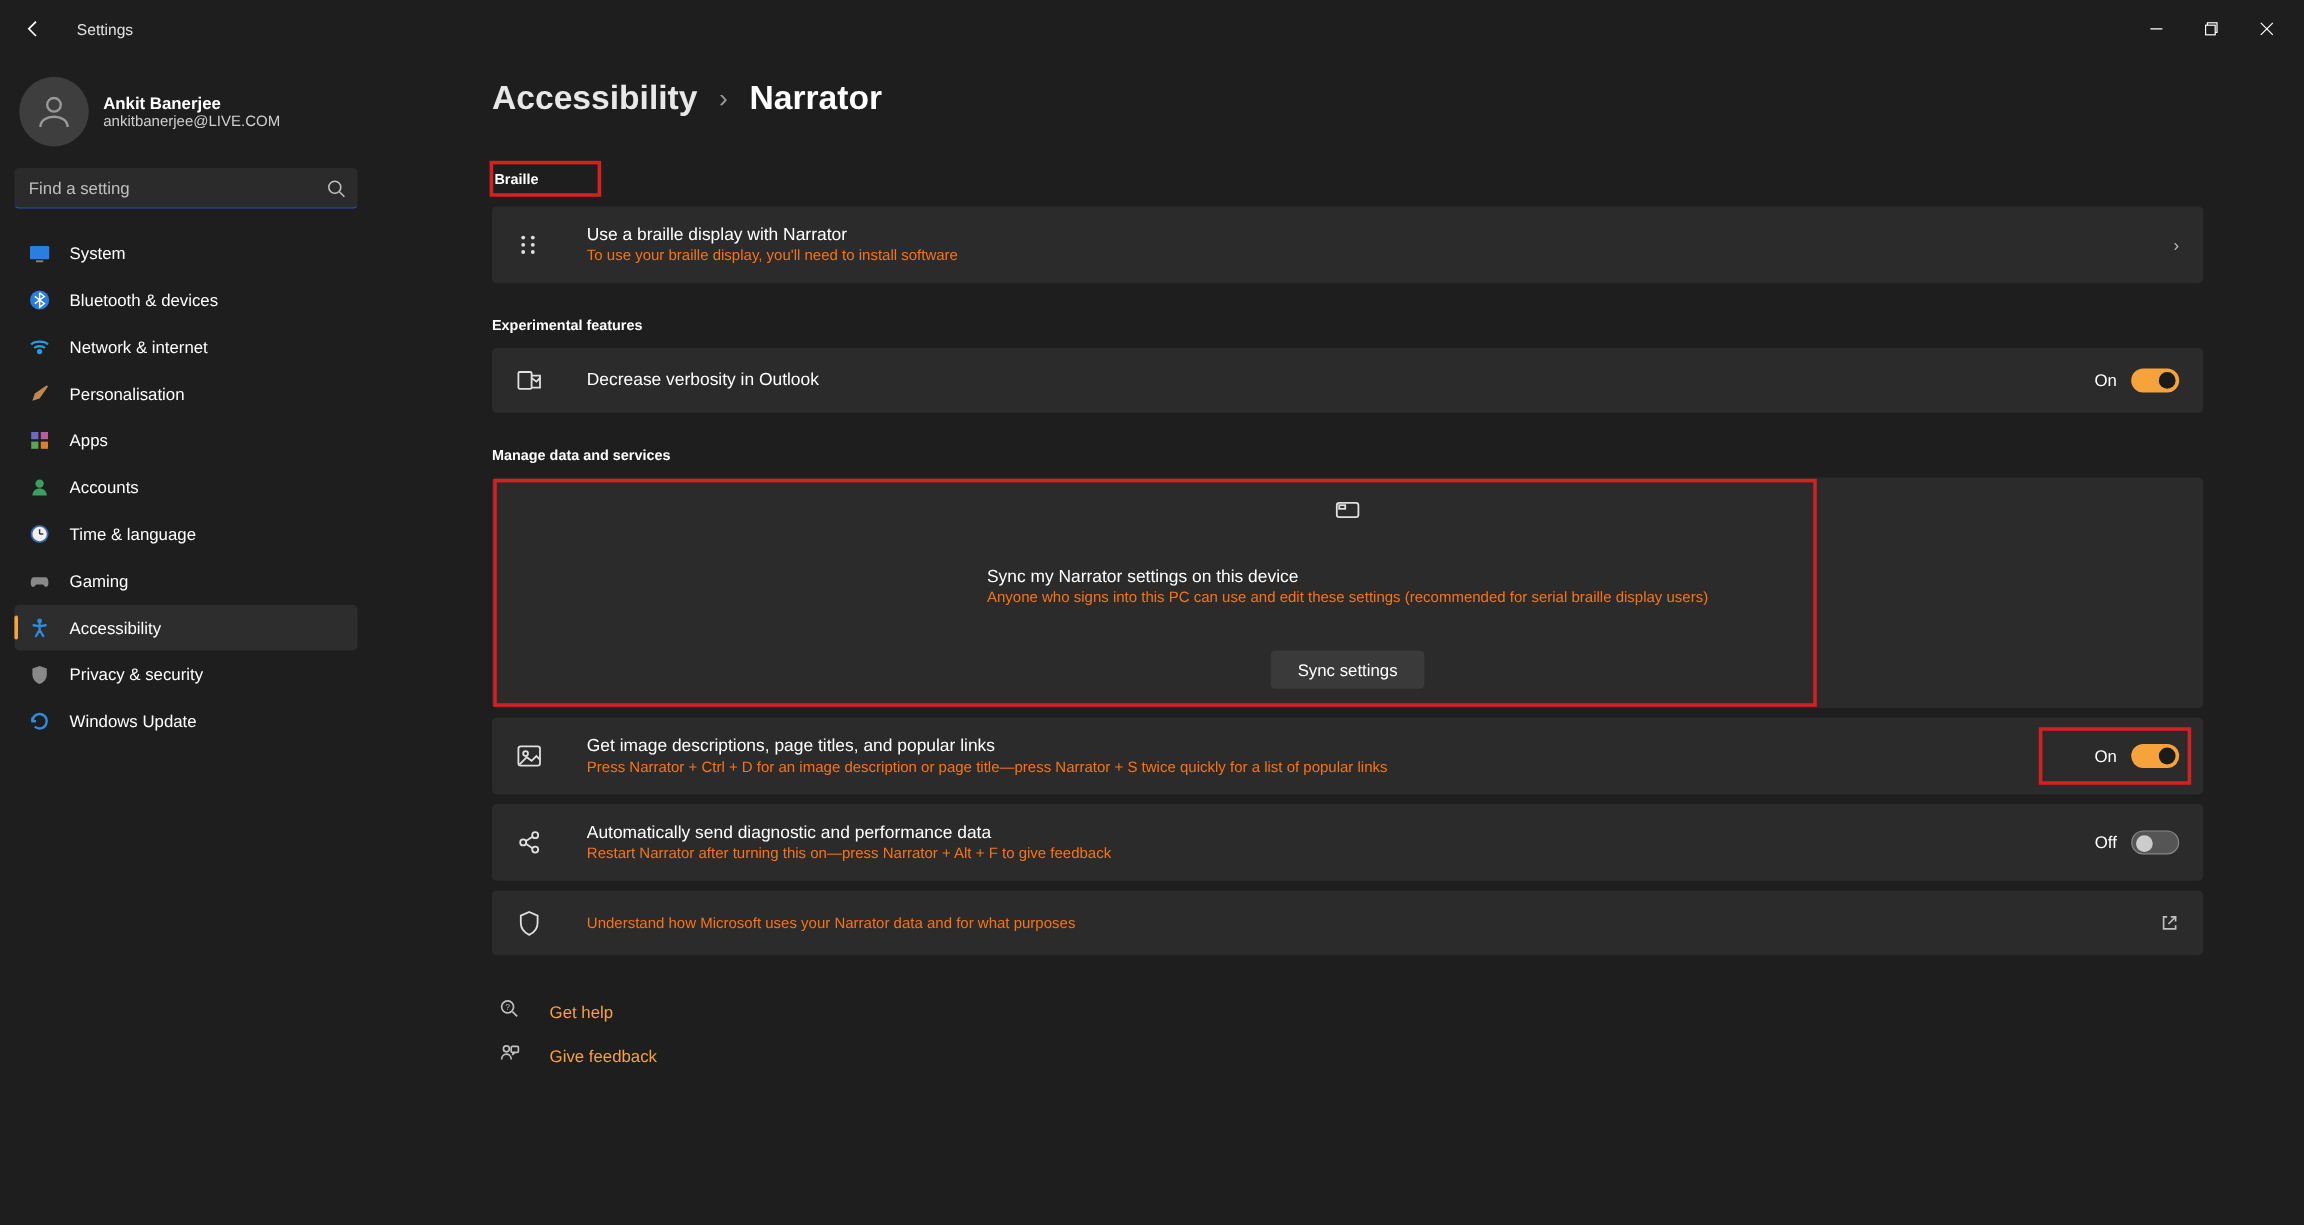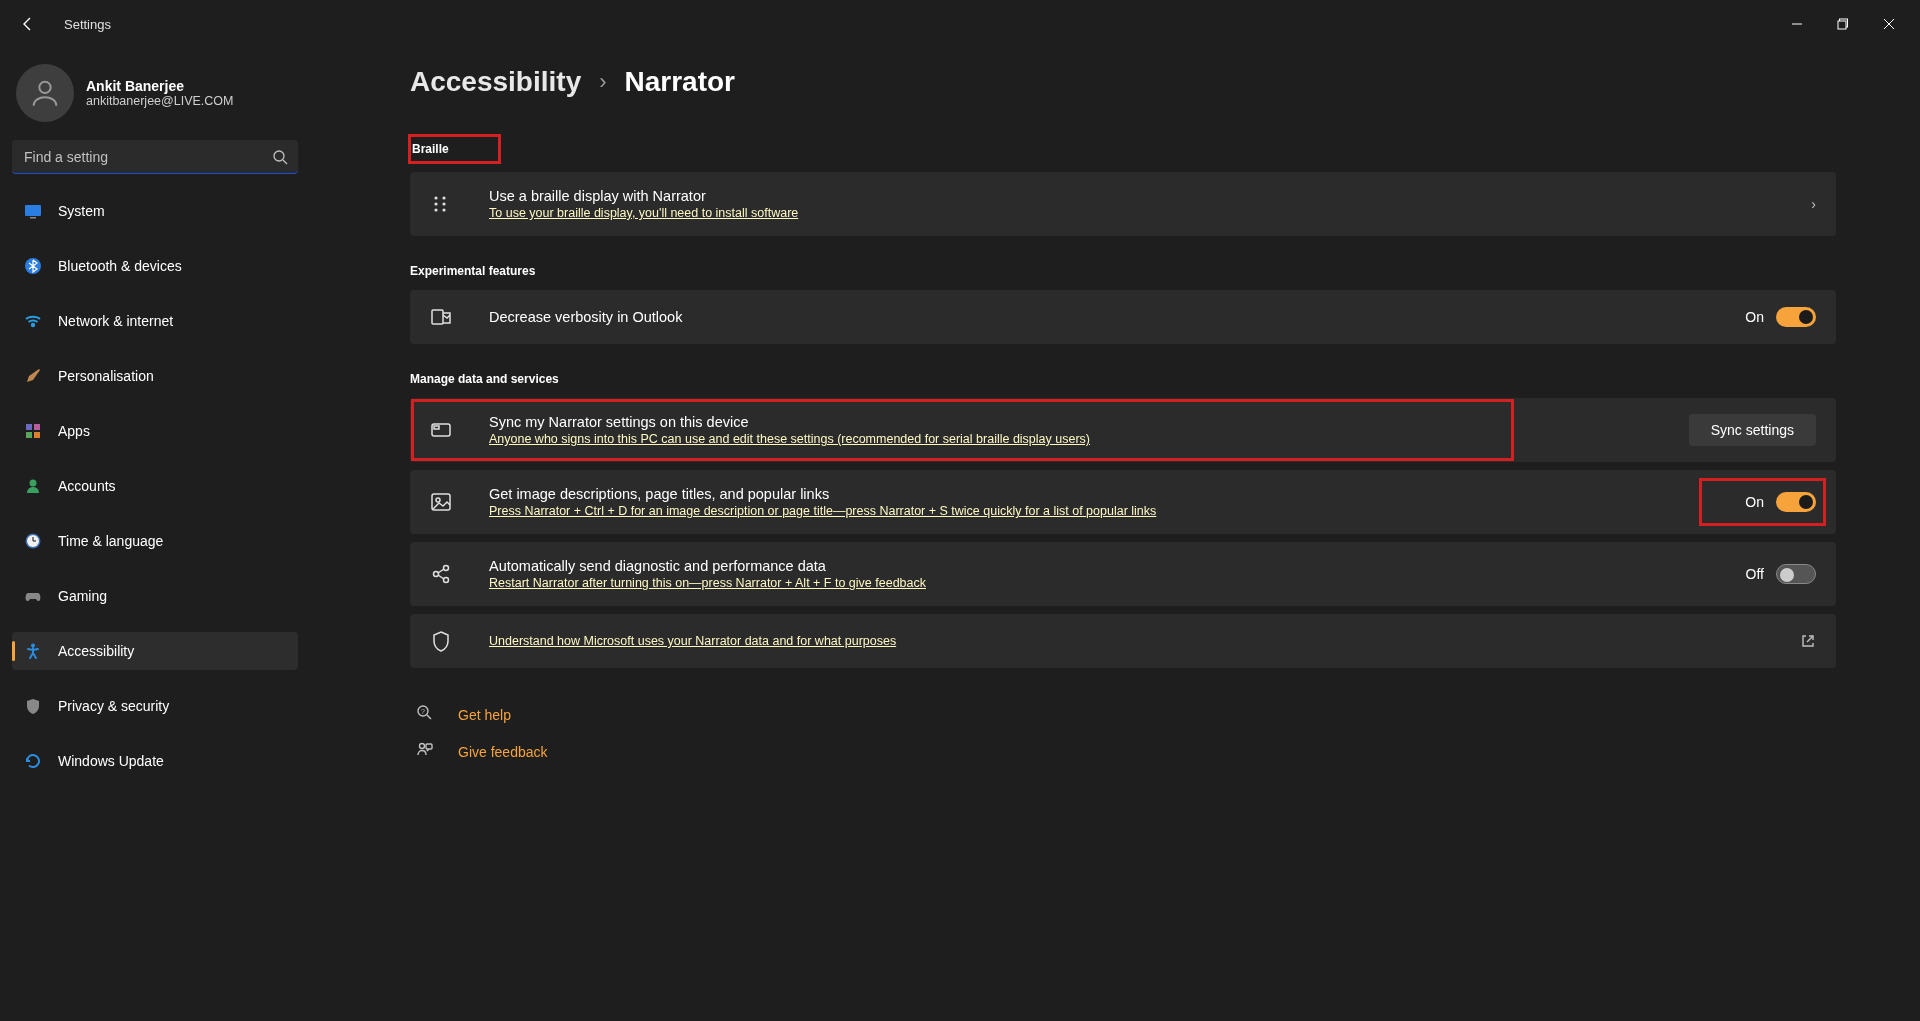--- a/index.html
+++ b/index.html
@@ -19,39 +19,39 @@
 .avatar { width: 58px; height: 58px; border-radius: 50%; background: #3e3e3e; display: flex; align-items: center; justify-content: center; }
 .profile-txt { display: flex; flex-direction: column; }
 .profile-name { font-size: 14px; font-weight: 600; color: #fff; }
 .profile-email { font-size: 12.5px; color: #cfcfcf; }
 
 .search-wrap { position: relative; margin-bottom: 18px; }
 .search-input { width: 100%; height: 34px; background: #2b2b2b; border: none; border-bottom: 1px solid #1d4ed8; border-radius: 4px; padding: 0 36px 0 12px; color: #22c55e; font-size: 14px; }
 .search-input::placeholder { color: #c0c0c0; }
 .search-icon { position: absolute; right: 10px; top: 50%; transform: translateY(-50%); }
 
-.nav { display: flex; flex-direction: column; gap: 17px; }
+.nav { display: flex; flex-direction: column; gap: 1px; }
 .nav-item { display: flex; align-items: center; gap: 16px; height: 38px; padding: 0 12px; border-radius: 4px; cursor: pointer; font-size: 14px; position: relative; }
 .nav-item.active { background: #2d2d2d; }
 .nav-item.active::before { content: ""; position: absolute; left: 0; top: 9px; bottom: 9px; width: 3px; background: #f7a33c; border-radius: 2px; }
 .nav-icon { width: 18px; height: 18px; display: flex; align-items: center; justify-content: center; font-size: 16px; }
 
 .main { flex: 1; padding: 18px 84px 28px 100px; overflow-y: auto; }
 .breadcrumb { display: flex; align-items: center; gap: 18px; margin-bottom: 38px; }
 .crumb-link { font-size: 28px; font-weight: 600; color: #e8e8e8; }
 .chev { font-size: 22px; color: #999; }
 .crumb-current { font-size: 28px; font-weight: 600; color: #fff; }
 
 .section-title { font-size: 12px; font-weight: 600; margin-bottom: 12px; color: #fff; }
 
 .card { background: #2b2b2b; border-radius: 4px; padding: 16px 20px; display: flex; align-items: center; gap: 37px; margin-bottom: 8px; cursor: pointer; }
 .card-icon { width: 22px; height: 22px; display: flex; align-items: center; justify-content: center; flex-shrink: 0; }
 .card-body { flex: 1; display: flex; flex-direction: column; gap: 2px; }
 .card-title { font-size: 14.5px; color: #fff; }
-.card-sub { font-size: 12.5px; color: #fef9c3; text-decoration: underline; }
+.card-sub { font-size: 12.5px; color: #f97316; }
 .card-trail { display: flex; align-items: center; gap: 12px; }
 
 .toggle { width: 40px; height: 20px; border-radius: 10px; position: relative; cursor: pointer; }
 .toggle.on { background: #f7a33c; }
 .toggle.off { background: #555; border: 1px solid #888; }
 .toggle::after { content: ""; position: absolute; width: 14px; height: 14px; border-radius: 50%; top: 3px; background: #000; }
 .toggle.on::after { right: 3px; background: #1b1b1b; }
 .toggle.off::after { left: 3px; background: #ccc; }
 
 .state-label { font-size: 14px; color: #fff; margin-left: 36px; }
@@ -279,21 +279,21 @@
         <div class="card-trail">
           <span class="state-label">On</span>
           <div class="toggle on"></div>
         </div>
       </div>
     </div>
 
     <div class="section-block">
       <div class="section-title">Manage data and services</div>
 
-      <div class="card" style="position:relative;">
+      <div class="card" style="position:relative;flex-direction:column;">
         <div style="position:absolute; left:1px; top:1px; right:322px; bottom:1px; border:3px solid #d42020; pointer-events:none;"></div>
         <div class="card-icon">
           <svg width="22" height="22" viewBox="0 0 22 22" fill="none" stroke="#e0e0e0" stroke-width="1.5">
               <rect x="2" y="5" width="18" height="12" rx="2"></rect>
               <rect x="4" y="7" width="5" height="3"></rect>
             </svg>
         </div>
         <div class="card-body">
           <span class="card-title">Sync my Narrator settings on this device</span>
           <span class="card-sub">Anyone who signs into this PC can use and edit these settings (recommended for serial braille display users)</span>

